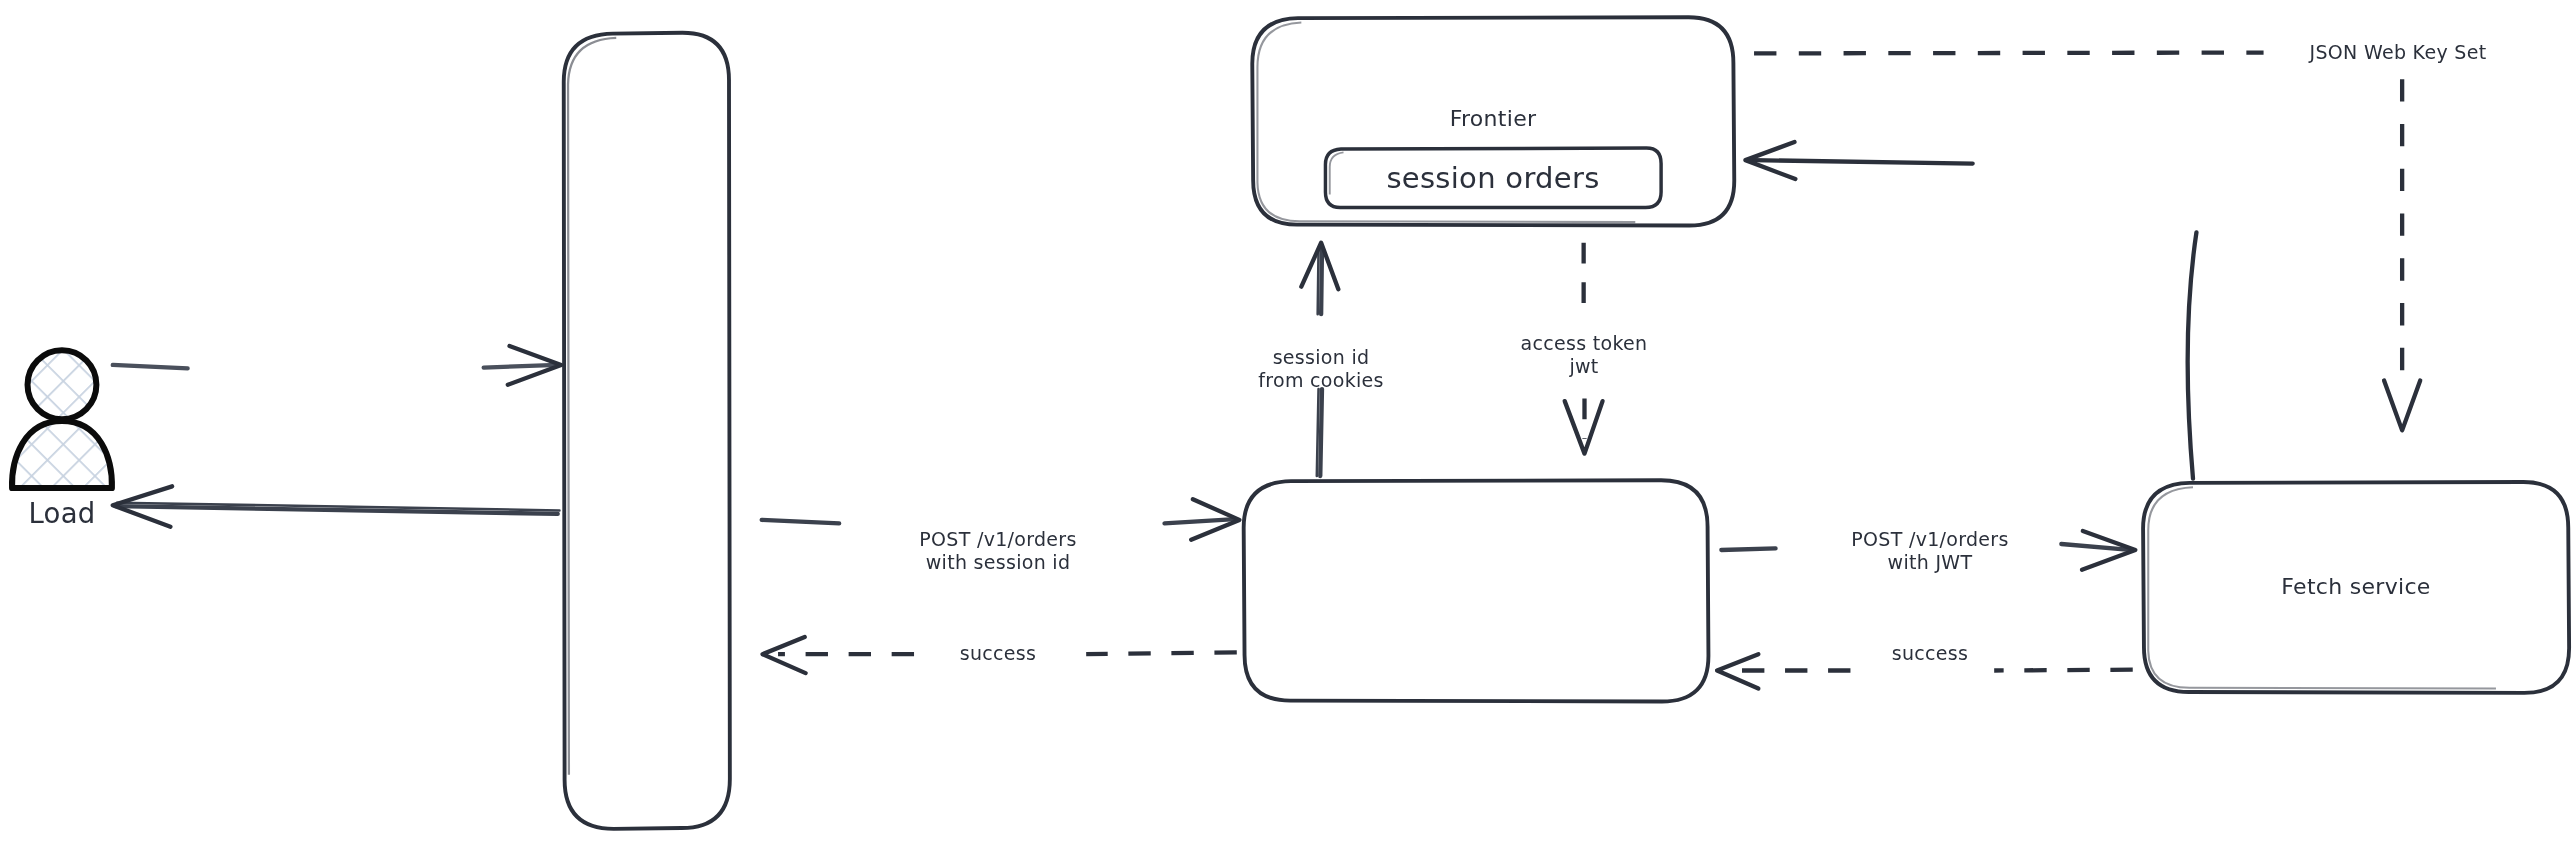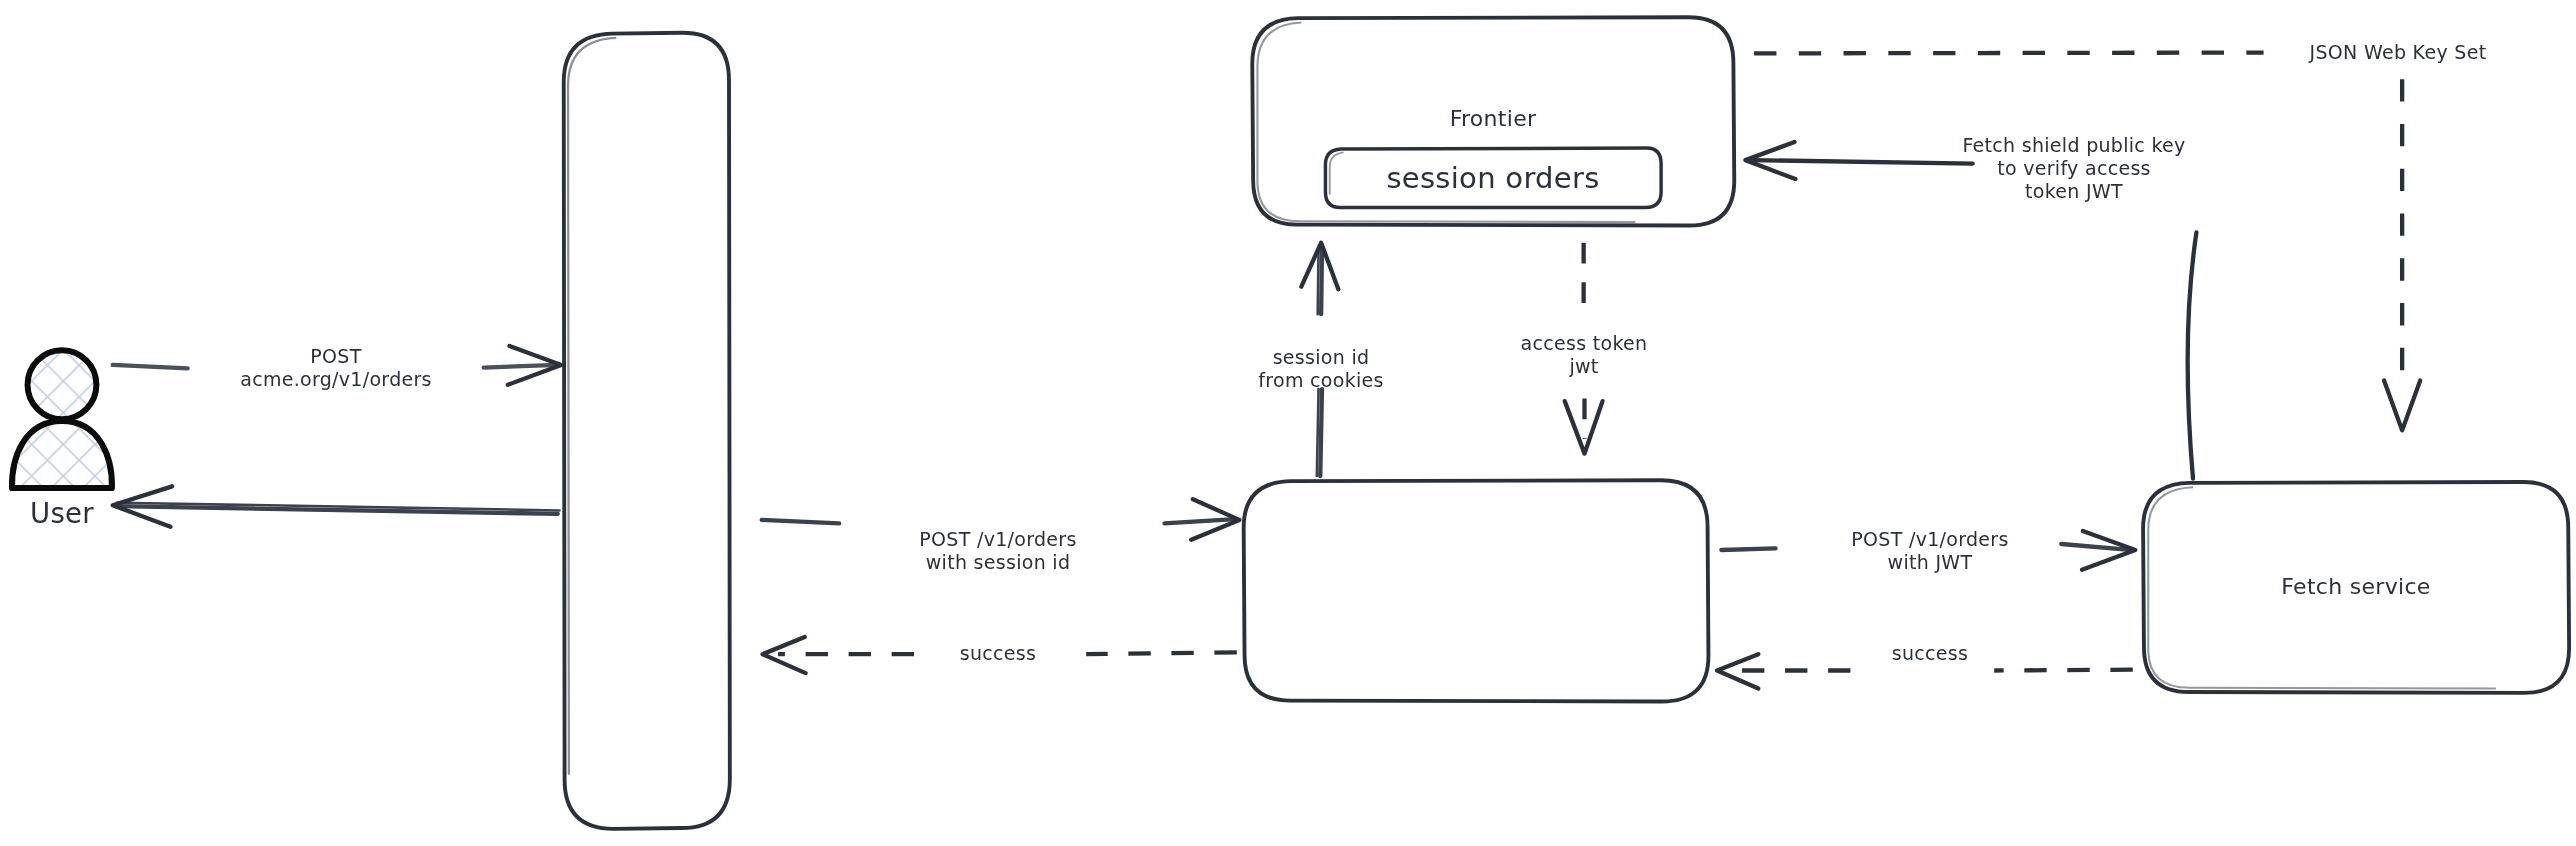--- a/index.html
+++ b/index.html
@@ -134,49 +134,44 @@
       <path d="M 2552 270 C 2540 350 2538 440 2548 556" fill="none" stroke="#2b303b" stroke-width="5" stroke-linecap="round"></path>
     </g>
 
     <g>
       <path d="M 2038 62 L 2630 61" fill="none" stroke="#2b303b" stroke-width="5" stroke-dasharray="26 26" stroke-linecap="butt"></path>
       <path d="M 2791 92 L 2791 440" fill="none" stroke="#2b303b" stroke-width="5" stroke-dasharray="26 26" stroke-linecap="butt"></path>
       <path d="M 2770 442 L 2791 500 L 2812 442" fill="none" stroke="#2b303b" stroke-width="5" stroke-linecap="round" stroke-linejoin="round"></path>
     </g>
   </svg>
 
-  <div class="lbl user-label" style="left:62px;top:514px;">User</div>
+  <div class="lbl user-label" style="left:62px;top:514px;">Load</div>
 
 
   <div class="lbl node-label" style="left:1493px;top:119px;">Frontier</div>
 
   <div class="lbl inner-label" style="left:1493px;top:179px;">session orders</div>
 
 
   <div class="lbl node-label" style="left:2356px;top:587px;">Fetch service</div>
 
-  <div class="lbl edge-label" style="left:336px;top:368px;">POST
-acme.org/v1/orders</div>
 
   <div class="lbl edge-label" style="left:998px;top:551px;">POST /v1/orders
 with session id</div>
 
   <div class="lbl edge-label" style="left:998px;top:654px;">success</div>
 
   <div class="lbl edge-label" style="left:1930px;top:551px;">POST /v1/orders
 with JWT</div>
 
   <div class="lbl edge-label" style="left:1930px;top:654px;">success</div>
 
   <div class="lbl edge-label" style="left:1321px;top:355px;margin-top:14px;">session id
 from cookies</div>
 
   <div class="lbl edge-label" style="left:1584px;top:355px;">access token
 jwt</div>
 
-  <div class="lbl edge-label" style="left:2074px;top:169px;">Fetch shield public key
-to verify access
-token JWT</div>
 
   <div class="lbl edge-label" style="left:2398px;top:53px;">JSON Web Key Set</div>
 
 </div>
 
 
 </body></html>

